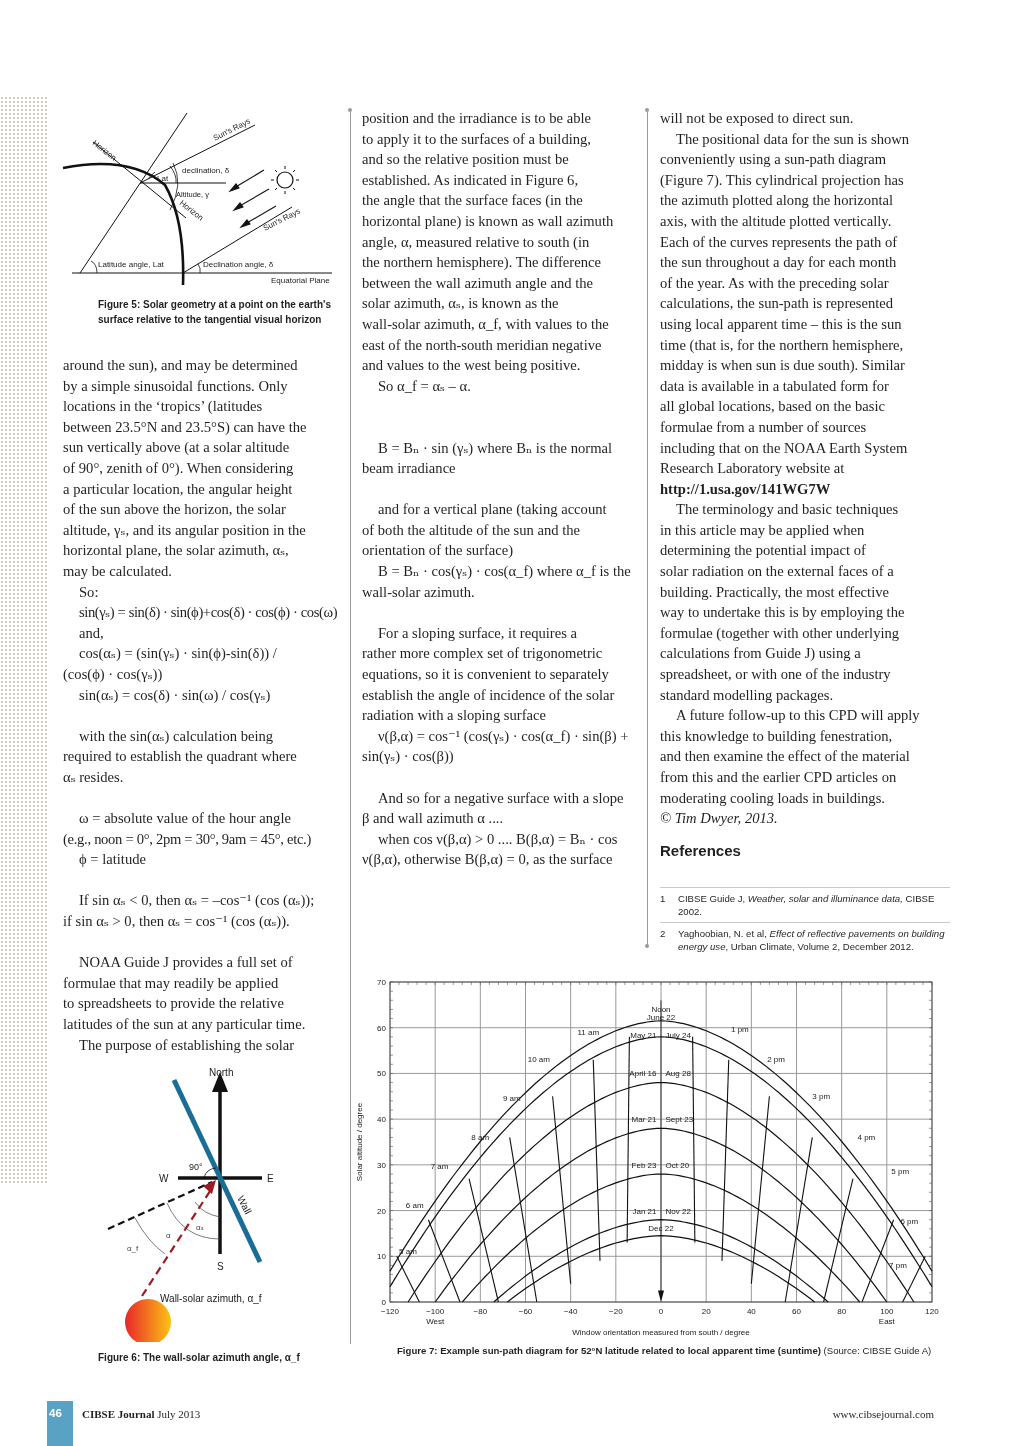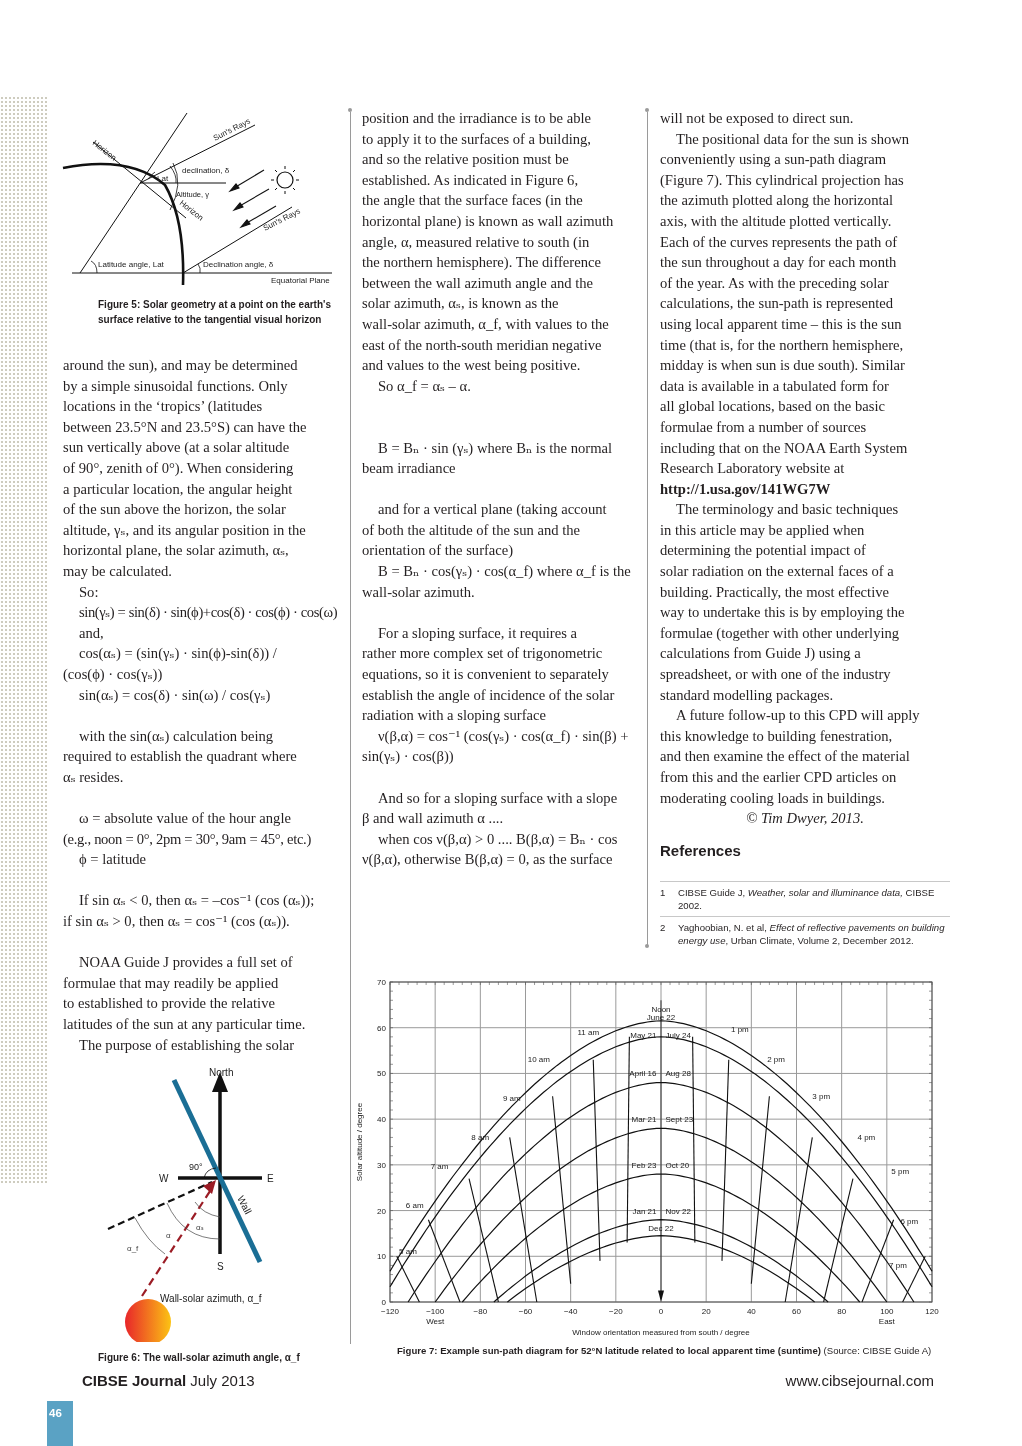--- a/index.html
+++ b/index.html
@@ -6,33 +6,33 @@
   body { width:1022px; height:1446px; position:relative; overflow:hidden;
          font-family:"DejaVu Serif","Liberation Serif",serif; color:#231f20; }
   .dots { position:absolute; left:0; top:96px; width:47px; height:1087px;
           background-image: radial-gradient(#c9c6b8 0.9px, transparent 1.1px);
           background-size:4px 4px; opacity:0.9; }
   .col { position:absolute; font-family:"Liberation Serif","DejaVu Serif",serif;
          font-size:14.6px; line-height:20.6px; color:#231f20; }
   .col p { margin:0; }
   .ind { text-indent:16px; }
   .gap { height:20.6px; }
-  .it { font-style:italic;text-align:center; }
+  .it { font-style:italic; }
   .rule { position:absolute; width:1px; background:#9a9a9a; }
   .rule-dot { position:absolute; width:4px; height:4px; border-radius:2px; background:#9a9a9a; }
   .caption { position:absolute; font-family:"Liberation Sans","DejaVu Sans",sans-serif;
              font-size:10px; line-height:15px; font-weight:bold; color:#231f20;margin-left:35px; }
   .caption .plain { font-weight:normal; }
   .refs-title { font-family:"Liberation Sans","DejaVu Sans",sans-serif; font-weight:bold;
-                font-size:15px; margin-top:12px; margin-bottom:20px; }
+                font-size:15px; margin-top:12px; margin-bottom:26px; }
   .ref { display:flex; font-family:"Liberation Sans","DejaVu Sans",sans-serif; font-size:9.6px;
          line-height:13px; border-top:1px solid #c8c8c8; padding:4px 0 4px 0; }
   .ref .n { width:18px; flex:none; }
-  .footer { position:absolute; top:1372px; font-family:Liberation Sans, sans-serif;
-            font-size:15px; color:#231f20; }
+  .footer { position:absolute; top:1408px; font-family:Liberation Serif, serif;
+            font-size:11px; color:#231f20; }
   .pagebox { position:absolute; left:47px; top:1401px; width:26px; height:45px; background:#5aa2c4; }
   .pagenum { position:absolute; left:49px; top:1407px; color:#fff; font-family:"Liberation Sans",sans-serif;
              font-size:11.5px; font-weight:bold; }
   svg text { font-family:"Liberation Sans","DejaVu Sans",sans-serif; }
   a.link { color:#231f20; text-decoration:none; font-weight:bold; }
 </style>
 </head>
 <body>
 
 <div class="dots"></div>
@@ -112,21 +112,21 @@
   <div class="gap"></div>
   <p id="c1p2" class="ind"><span>with the sin(αₛ) calculation being</span><br><span>required to establish the quadrant where</span><br><span>αₛ resides.</span></p>
   <div class="gap"></div>
   <p class="ind">ω = absolute value of the hour angle</p>
   <p style="letter-spacing:-0.3px;white-space:nowrap">(e.g., noon = 0°, 2pm = 30°, 9am = 45°, etc.)</p>
   <p class="ind">ϕ = latitude</p>
   <div class="gap"></div>
   <p class="ind">If sin αₛ &lt; 0, then αₛ = –cos⁻¹ (cos (αₛ));</p>
   <p>if sin αₛ &gt; 0, then αₛ = cos⁻¹ (cos (αₛ)).</p>
   <div class="gap"></div>
-  <p id="c1p3" class="ind"><span>NOAA Guide J provides a full set of</span><br><span>formulae that may readily be applied</span><br><span>to established to provide the relative</span><br><span>latitudes of the sun at any particular time.</span></p>
+  <p id="c1p3" class="ind"><span>NOAA Guide J provides a full set of</span><br><span>formulae that may readily be applied</span><br><span>to spreadsheets to provide the relative</span><br><span>latitudes of the sun at any particular time.</span></p>
   <p class="ind">The purpose of establishing the solar</p>
 </div>
 
 <svg style="position:absolute;left:90px;top:1062px" width="250" height="280" viewBox="0 0 250 280">
   <defs>
     <linearGradient id="sung" x1="0" x2="1" y1="0" y2="0">
       <stop offset="0" stop-color="#e8262a"></stop>
         <stop offset="1" stop-color="#fcc314"></stop>
     </linearGradient>
   </defs>
@@ -170,21 +170,21 @@
   <p>beam irradiance</p>
   <div class="gap"></div>
   <p id="c2p3" class="ind"><span>and for a vertical plane (taking account</span><br><span>of both the altitude of the sun and the</span><br><span>orientation of the surface)</span></p>
   <p class="ind">B = Bₙ · cos(γₛ) · cos(α_f) where α_f is the</p>
   <p>wall-solar azimuth.</p>
   <div class="gap"></div>
   <p id="c2p4" class="ind"><span>For a sloping surface, it requires a</span><br><span>rather more complex set of trigonometric</span><br><span>equations, so it is convenient to separately</span><br><span>establish the angle of incidence of the solar</span><br><span>radiation with a sloping surface</span></p>
   <p class="ind">ν(β,α)  = cos⁻¹ (cos(γₛ) · cos(α_f) · sin(β) +</p>
   <p>sin(γₛ) · cos(β))</p>
   <div class="gap"></div>
-  <p id="c2p5" class="ind"><span>And so for a sloping surface with a slope</span><br><span>β and wall azimuth α ....</span></p>
+  <p id="c2p5" class="ind"><span>And so for a negative surface with a slope</span><br><span>β and wall azimuth α ....</span></p>
   <p class="ind">when cos ν(β,α) &gt; 0 .... B(β,α) = Bₙ · cos</p>
   <p>ν(β,α), otherwise B(β,α) = 0, as the surface</p>
 </div>
 
 <div class="col" style="left:660px;top:108px;width:290px;">
   <p>will not be exposed to direct sun.</p>
   <p id="c3p1" class="ind"><span>The positional data for the sun is shown</span><br><span>conveniently using a sun-path diagram</span><br><span>(Figure 7). This cylindrical projection has</span><br><span>the azimuth plotted along the horizontal</span><br><span>axis, with the altitude plotted vertically.</span><br><span>Each of the curves represents the path of</span><br><span>the sun throughout a day for each month</span><br><span>of the year. As with the preceding solar</span><br><span>calculations, the sun-path is represented</span><br><span>using local apparent time – this is the sun</span><br><span>time (that is, for the northern hemisphere,</span><br><span>midday is when sun is due south). Similar</span><br><span>data is available in a tabulated form for</span><br><span>all global locations, based on the basic</span><br><span>formulae from a number of sources</span><br><span>including that on the NOAA Earth System</span><br><span>Research Laboratory website at</span></p>
   <p><a class="link">http://1.usa.gov/141WG7W</a></p>
   <p id="c3p2" class="ind"><span>The terminology and basic techniques</span><br><span>in this article may be applied when</span><br><span>determining the potential impact of</span><br><span>solar radiation on the external faces of a</span><br><span>building. Practically, the most effective</span><br><span>way to undertake this is by employing the</span><br><span>formulae (together with other underlying</span><br><span>calculations from Guide J) using a</span><br><span>spreadsheet, or with one of the industry</span><br><span>standard modelling packages.</span></p>
   <p id="c3p3" class="ind"><span>A future follow-up to this CPD will apply</span><br><span>this knowledge to building fenestration,</span><br><span>and then examine the effect of the material</span><br><span>from this and the earlier CPD articles on</span><br><span>moderating cooling loads in buildings.</span></p>

